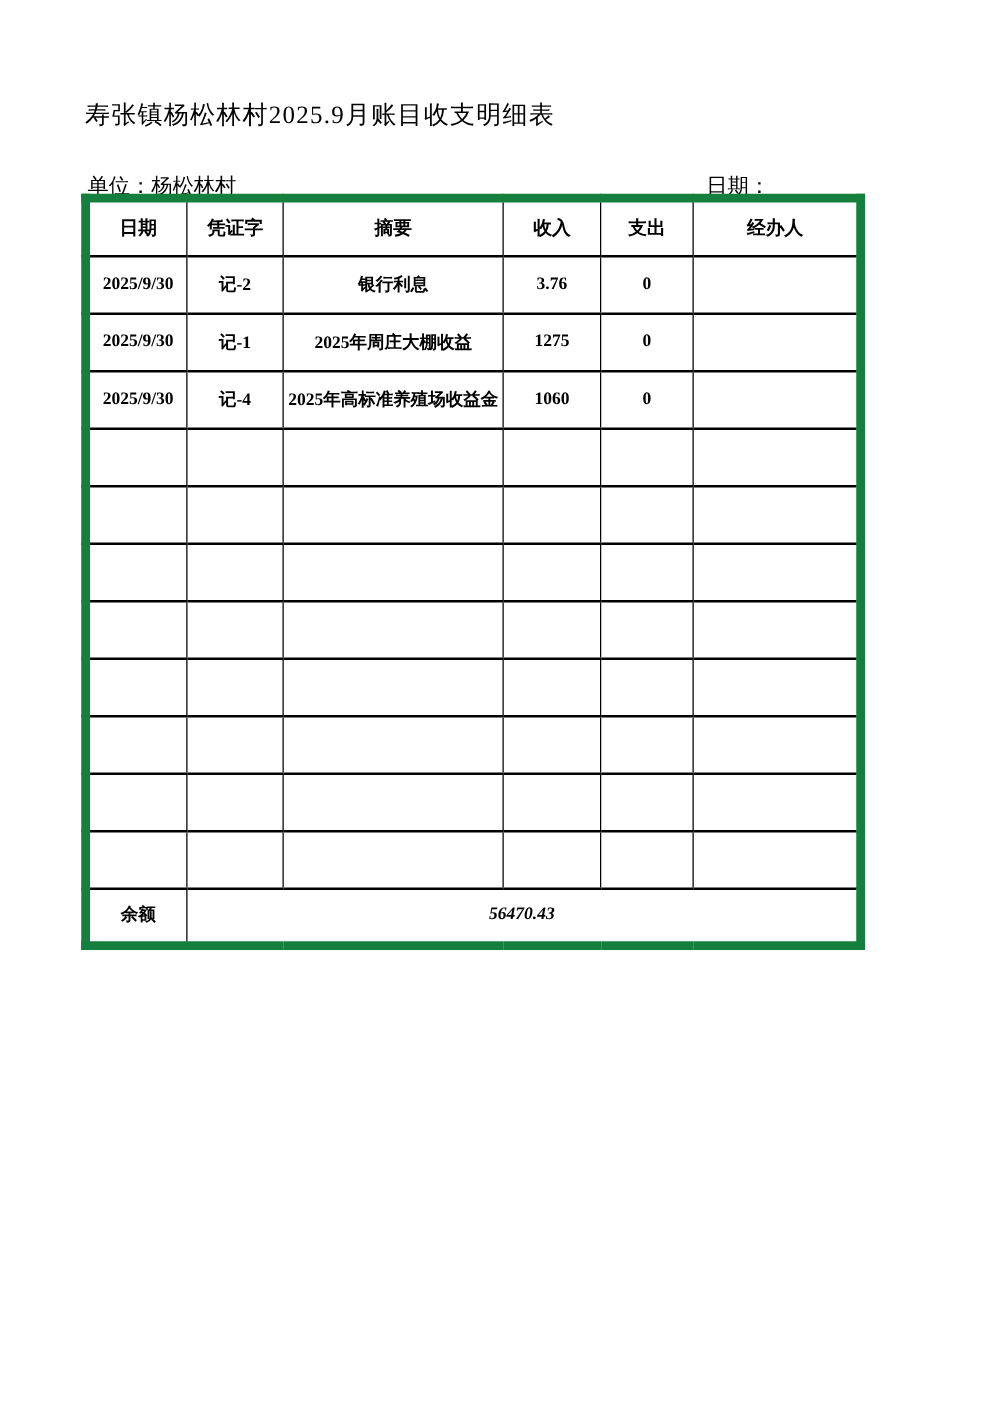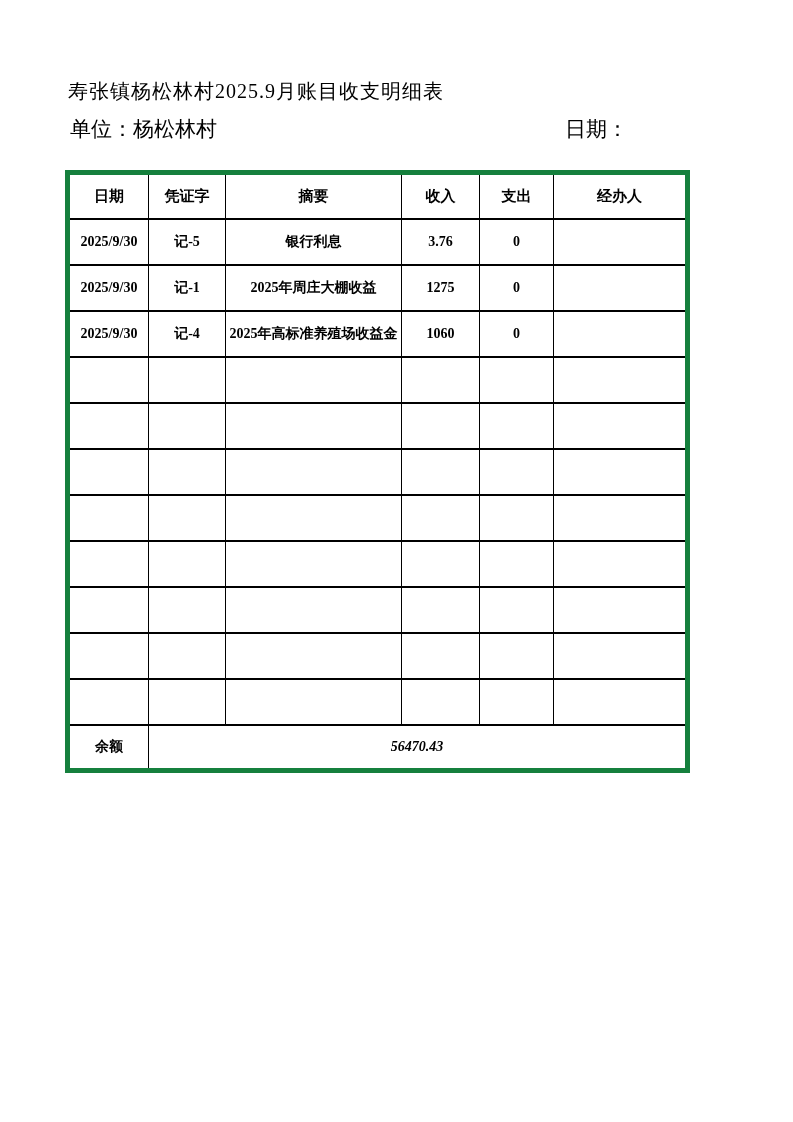--- a/index.html
+++ b/index.html
@@ -21,45 +21,45 @@
     left: 68px;
     top: 78px;
     font-size: 20px;
     font-weight: normal;
     letter-spacing: 1px;
     white-space: nowrap;
   }
   .meta-line {
     position: absolute;
     left: 0;
-    top: 115px;
+    top: 137px;
     width: 793px;
     height: 20px;
-    font-size: 21px;
+    font-size: 17px;
   }
   .unit-label {
     position: absolute;
     left: 70px;
     top: 0;
     white-space: nowrap;
   }
   .date-label {
     position: absolute;
     left: 565px;
     top: 0;
     white-space: nowrap;
   }
   table.ledger {
     position: absolute;
     left: 65px;
-    top: 170px;
+    top: 155px;
     width: 620px;
     border-collapse: collapse;
     table-layout: fixed;
-    border: 5px solid #15803d;
+    border: 7px solid #15803d;
   }
   table.ledger th,
   table.ledger td {
     border-left: 1px solid #000000;
     border-right: 1px solid #000000;
     border-top: 2px solid #000000;
     border-bottom: 2px solid #000000;
     text-align: center;
     vertical-align: middle;
     padding: 0 2px;
@@ -120,21 +120,21 @@
         <th>凭证字</th>
         <th>摘要</th>
         <th>收入</th>
         <th>支出</th>
         <th>经办人</th>
       </tr>
     </thead>
     <tbody>
       <tr>
         <td>2025/9/30</td>
-        <td>记-5</td>
+        <td>记-2</td>
         <td>银行利息</td>
         <td>3.76</td>
         <td>0</td>
         <td></td>
       </tr>
       <tr>
         <td>2025/9/30</td>
         <td>记-1</td>
         <td>2025年周庄大棚收益</td>
         <td>1275</td>

